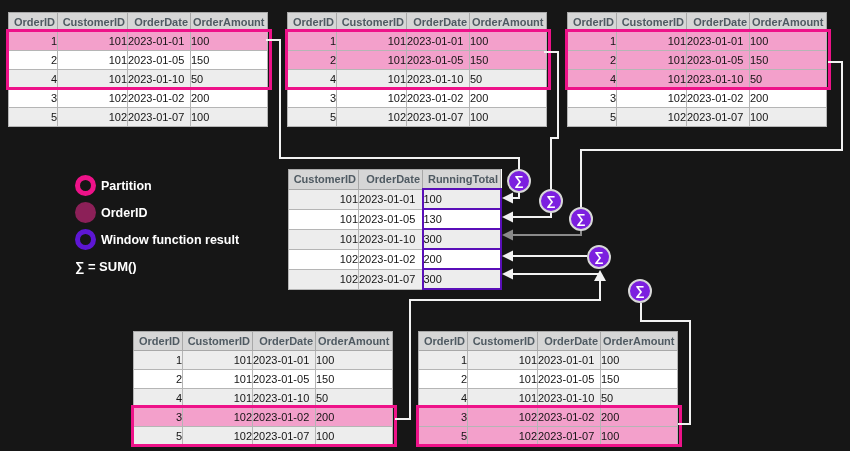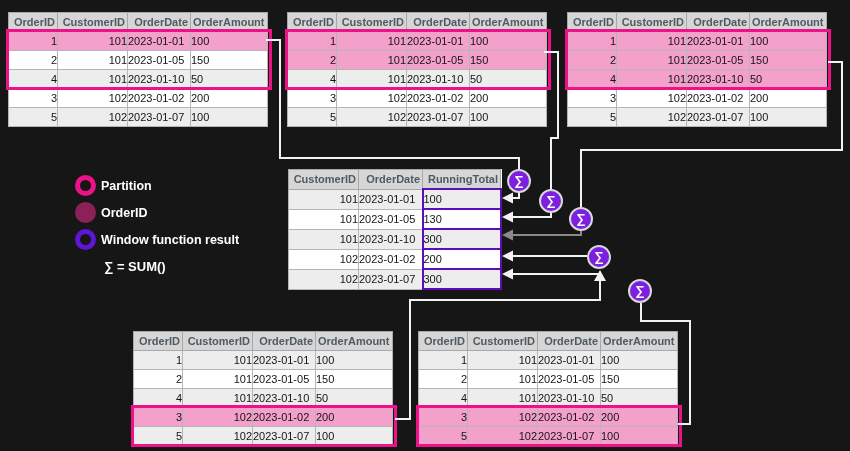--- a/index.html
+++ b/index.html
@@ -57,21 +57,21 @@
   .sig-e{left:628px;top:279px;}
 
   
   .legend{position:absolute;left:75px;top:172px;z-index:2;color:#fff;}
   .legend-item{display:flex;align-items:center;height:27px;}
   .legend-icon{width:11px;height:11px;border-radius:50%;flex:0 0 auto;}
   .icon-partition{border:5px solid var(--partition,#ee1289);}
   .icon-window{width:21px;height:21px;background:var(--window-legend,#8c2058);}
   .icon-result{border:5px solid var(--result-ring,#5d16d4);}
   .legend-label{margin-left:5px;font-size:12.5px;font-weight:bold;white-space:nowrap;}
-  .legend-formula{margin-left:29px;margin-top:6px;font-size:13px;font-weight:bold;}
+  .legend-formula{margin-top:6px;font-size:13px;font-weight:bold;}
 </style>
 </head>
 <body>
 
 <div class="canvas">
 
   <svg class="wires" width="850" height="451">
     <polyline class="wire" points="266,40 280,40 280,158 519,158 519,170"></polyline>
     <polyline class="wire" points="519,192 519,198 505,198"></polyline>
     <polygon class="ah" points="502,198 513,192.5 513,203.5"></polygon>

